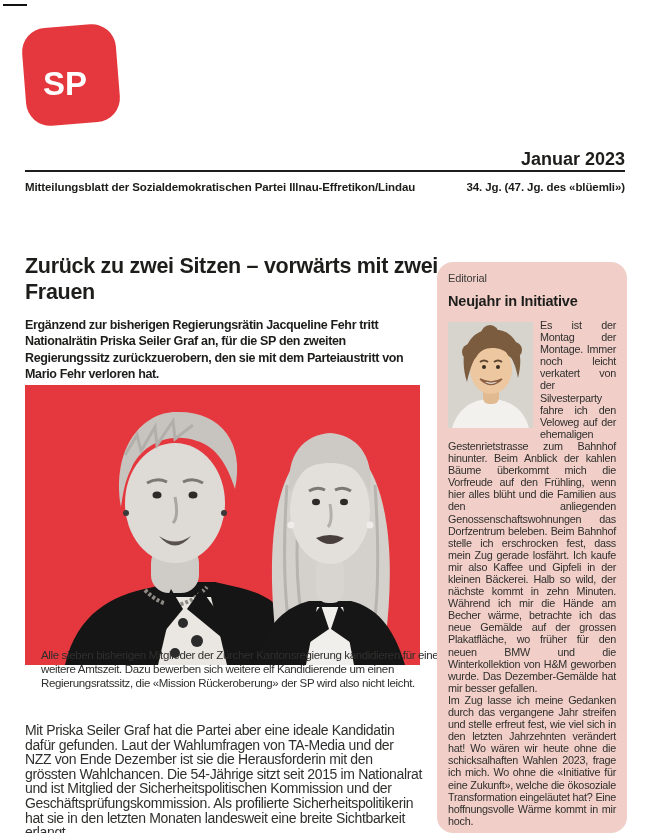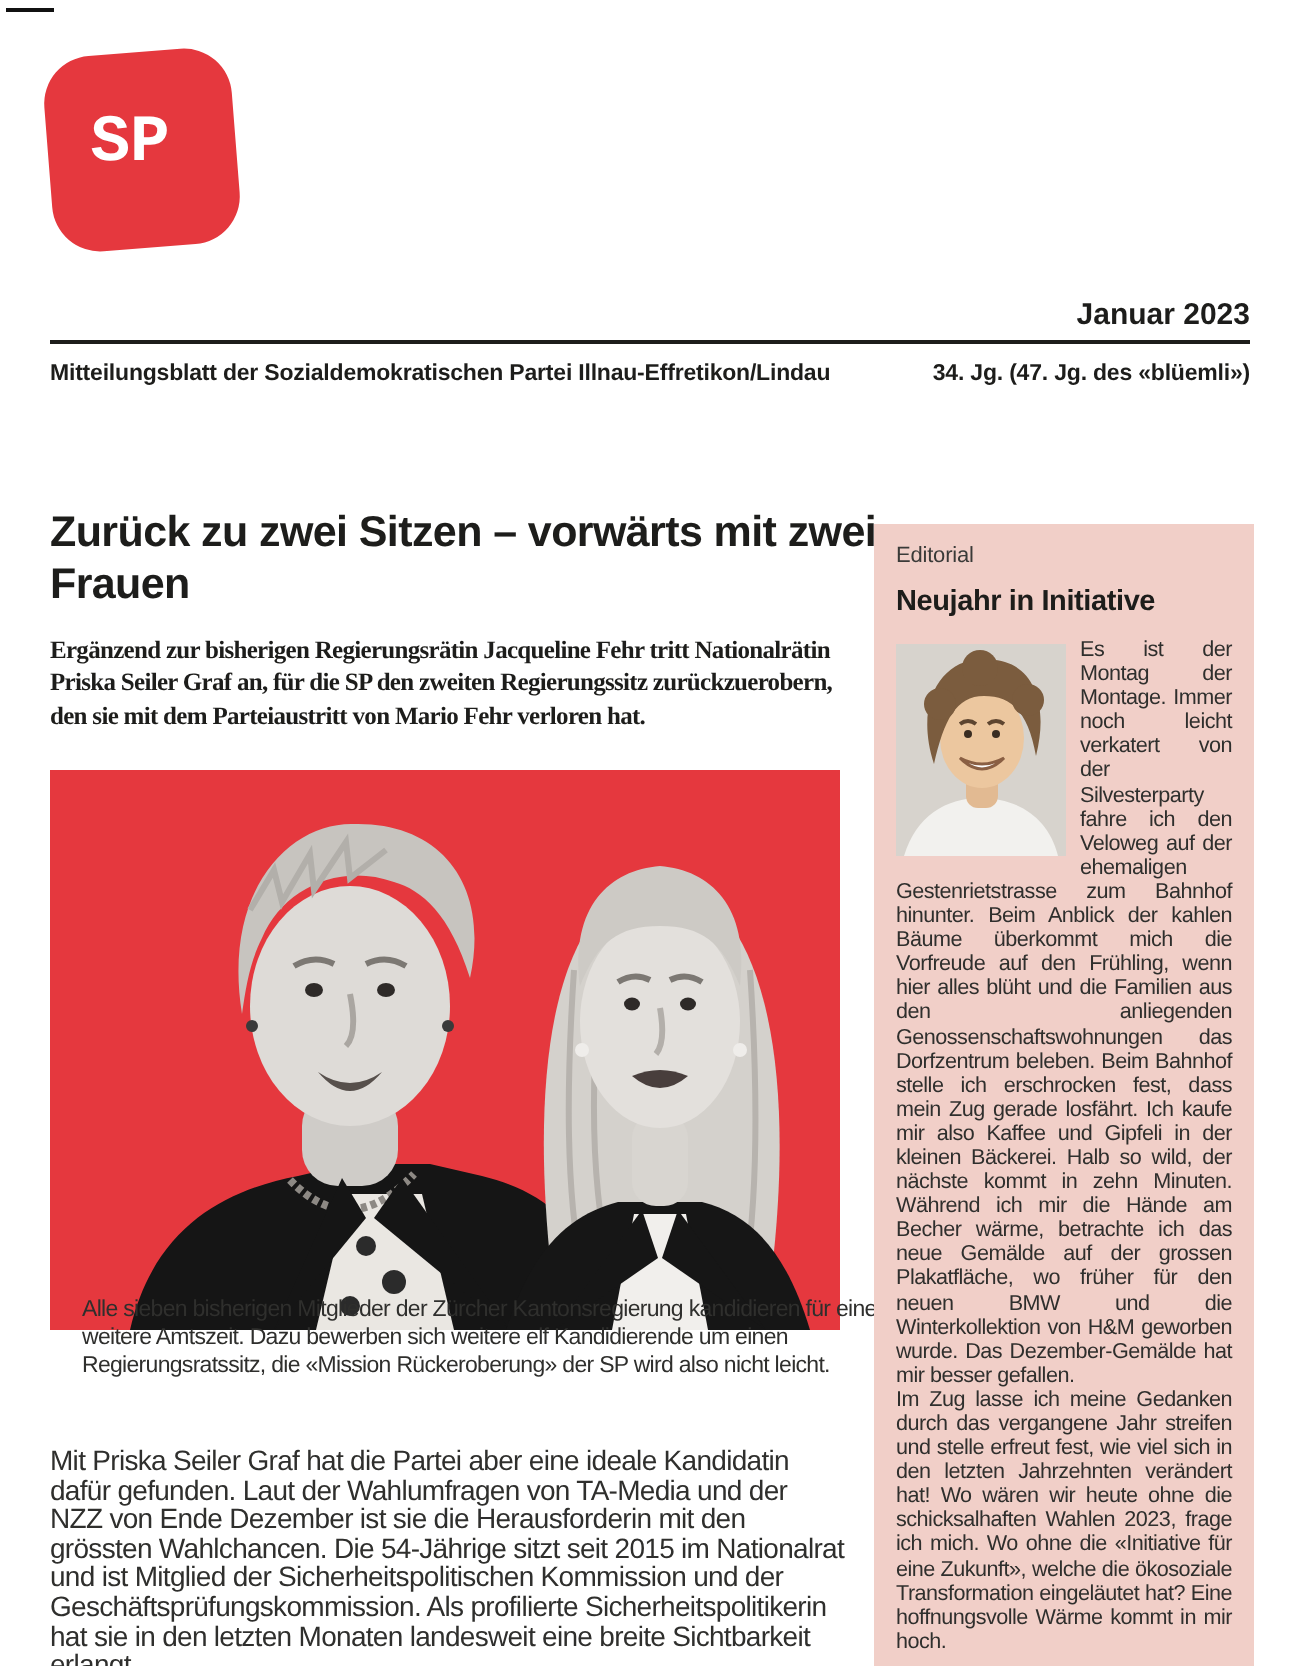--- a/index.html
+++ b/index.html
@@ -5,47 +5,47 @@
   html,body{margin:0;padding:0;background:#ffffff;}
   body{width:650px;height:833px;overflow:hidden;font-family:"Liberation Sans",sans-serif;}
   #page{position:relative;width:650px;height:833px;background:#fff;overflow:hidden;}
 
   .crop-mark{position:absolute;left:3px;top:4px;width:24px;height:2px;background:#111;}
 
   
   .logo{position:absolute;left:21px;top:21px;width:100px;height:109px;}
   .logo-shape{position:absolute;left:3px;top:5px;width:94px;height:98px;background:#e5383e;
               border-radius:24px;transform:rotate(-4.5deg);}
-  .logo-text{position:absolute;left:0;top:0;width:100%;height:100%;display:flex;
+  .logo-text{position:absolute;left:0;top:12px;width:100%;height:100%;display:flex;
              align-items:center;justify-content:center;padding-right:12px;padding-bottom:8px;
-             box-sizing:border-box;color:#fff;font-weight:bold;font-size:33px;letter-spacing:0;font-family:Liberation Mono, monospace;}
+             box-sizing:border-box;color:#fff;font-weight:bold;font-size:33px;letter-spacing:0;}
   .masthead-title-wrap{position:absolute;left:103px;top:55px;width:530px;height:92px;}
   .masthead-title-wrap svg{overflow:visible;display:block;}
-  .issue-date{position:absolute;right:25px;top:149px;font-size:15px;font-weight:bold;color:#1d1d1b;}
+  .issue-date{position:absolute;right:25px;top:149px;font-size:18px;font-weight:bold;color:#1d1d1b;}
   .rule{position:absolute;left:25px;right:25px;top:170px;height:2px;background:#1d1d1b;}
   .info-row{position:absolute;left:25px;right:25px;top:181px;display:flex;
             justify-content:space-between;font-size:11.5px;font-weight:bold;color:#1d1d1b;
             letter-spacing:-0.1px;}
 
   
   .headline{position:absolute;left:25px;top:253px;width:420px;font-size:21.5px;line-height:26px;
             font-weight:bold;color:#1d1d1b;letter-spacing:-0.3px;margin:0;}
   .lead{position:absolute;left:25px;top:317px;width:398px;font-size:12.5px;line-height:16.4px;
-        font-weight:bold;color:#1d1d1b;letter-spacing:-0.35px;margin:0;font-family:Liberation Serif, serif;}
+        font-weight:bold;color:#1d1d1b;letter-spacing:-0.35px;margin:0;}
   .main-photo{position:absolute;left:25px;top:385px;width:395px;height:280px;}
   .caption{position:absolute;left:25px;top:633px;width:398px;font-size:11.5px;line-height:13.8px;
            color:#2f2f2d;letter-spacing:-0.35px;margin:16px;}
   .body-text{position:absolute;left:25px;top:723px;width:398px;font-size:14px;line-height:14.6px;
              color:#2f2f2d;letter-spacing:-0.35px;margin:0;}
   .continuation{position:absolute;left:25px;top:800px;width:395px;text-align:right;
                 font-style:italic;font-size:11.5px;color:#2f2f2d;}
 
   
   .editorial{position:absolute;left:437px;top:262px;width:190px;height:571px;background:#f1cfc8;
-             padding:10px 11px;box-sizing:border-box;overflow:hidden;}
+             padding:10px 11px;box-sizing:border-box;overflow:hidden;border-radius:16px;}
   .ed-kicker{font-size:11px;color:#3a3a38;margin:0 0 9px 0;letter-spacing:-0.1px;}
   .ed-title{font-size:14.5px;font-weight:bold;color:#1d1d1b;margin:0 0 10px 0;letter-spacing:-0.2px;}
   .ed-photo{float:left;width:85px;height:106px;margin:3px 7px 3px 0;}
   .ed-photo svg{display:block;}
   .ed-text p{font-size:10.8px;line-height:12.1px;text-align:justify;color:#2f2f2d;
              letter-spacing:-0.25px;margin:0;hyphens:auto;-webkit-hyphens:auto;}
 </style>
 </head>
 <body>
 

